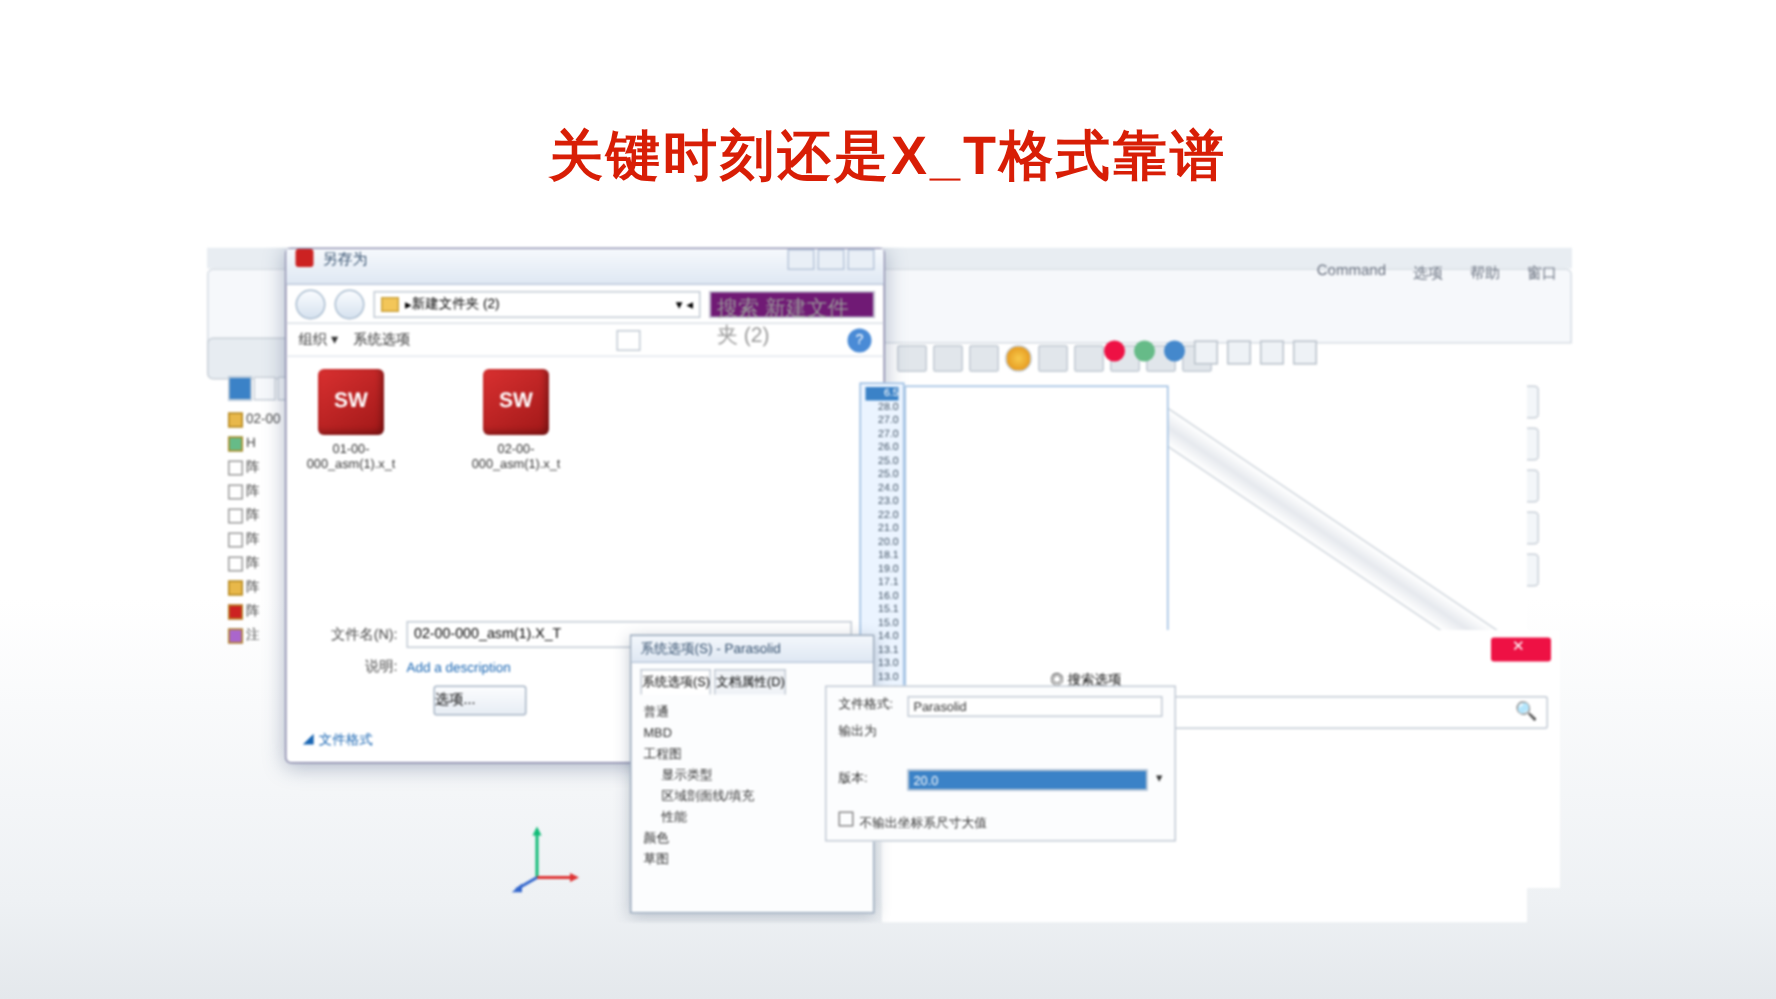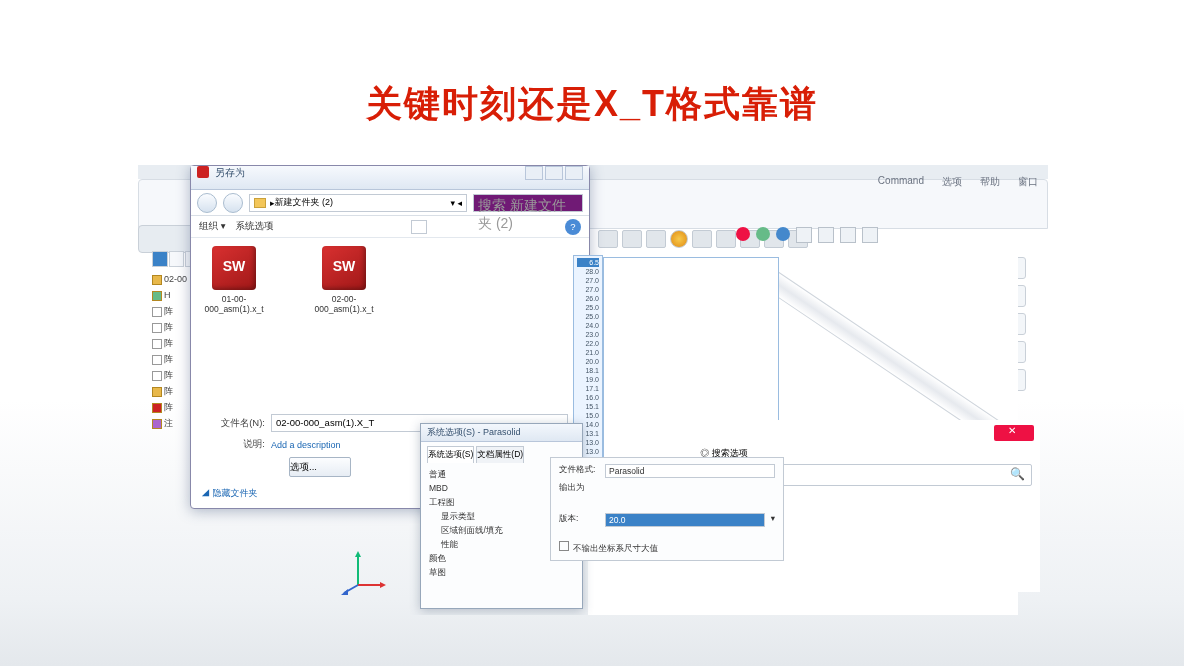--- a/index.html
+++ b/index.html
@@ -222,21 +222,21 @@
           <span class="flbl">文件名(N):</span>
           <div class="finp">02-00-000_asm(1).X_T</div>
           <span style="padding-left:6px">▾</span>
         </div>
       <div class="frow">
           <span class="flbl">说明:</span>
           <span class="flink">Add a description</span>
         </div>
       <div class="fbtn">选项...</div>
     </div>
-    <div class="hide">◢ 隐藏文件夹</div>
+    <div class="hide">◢ 文件格式</div>
   </div>
 
   <div class="numcol">
     <span class="hl">6.5</span>
     <span>28.0</span><br><span>27.0</span><br><span>27.0</span><br><span>26.0</span><br><span>25.0</span><br><span>25.0</span><br><span>24.0</span><br><span>23.0</span><br><span>22.0</span><br><span>21.0</span><br><span>20.0</span><br><span>18.1</span><br><span>19.0</span><br><span>17.1</span><br><span>16.0</span><br><span>15.1</span><br><span>15.0</span><br><span>14.0</span><br><span>13.1</span><br><span>13.0</span><br><span>13.0</span><br><span>12.0</span><br><span>11.0</span><br><span>10.0</span><br><span>9.5</span><br><span>9.0</span><br><span>8.0</span>
   </div>
   <div class="ddlist"></div>
 
   <div class="rwin">
     <div class="rwin-top">

